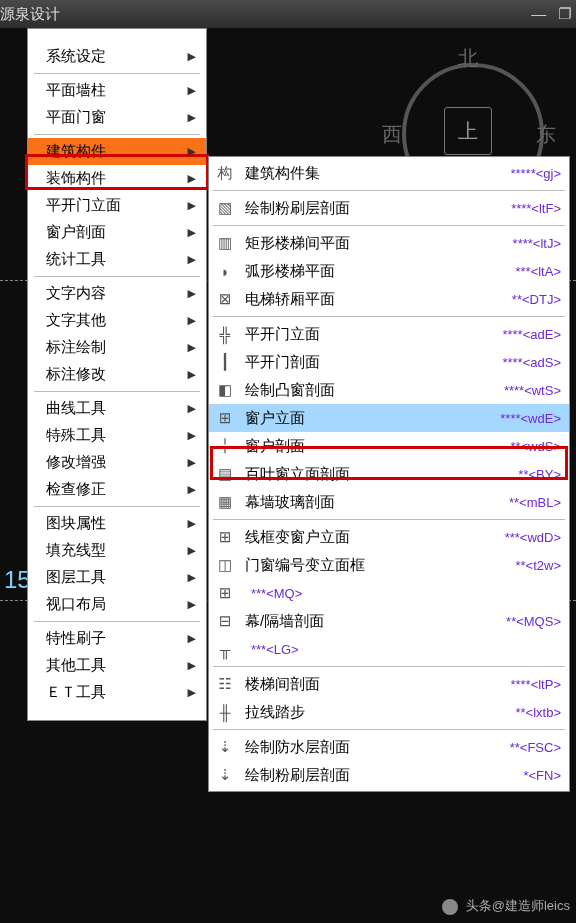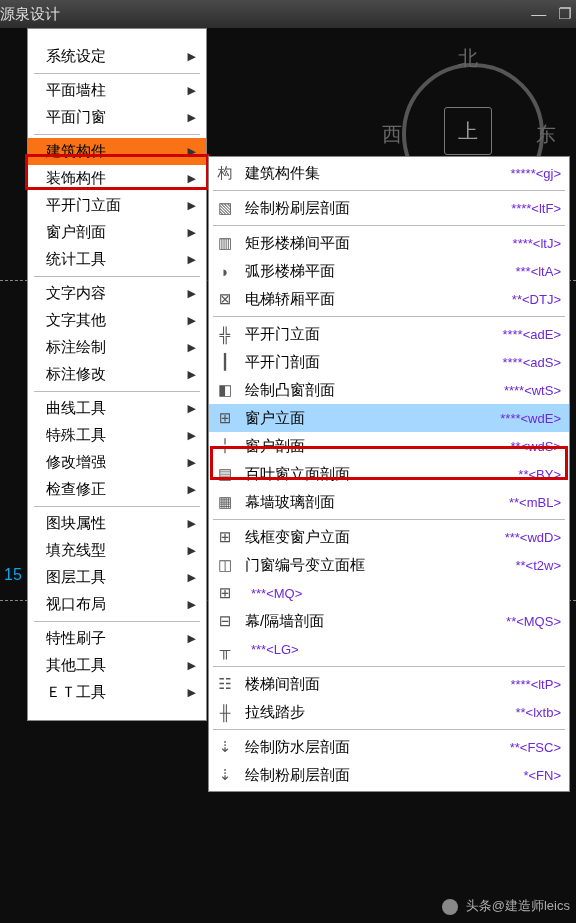--- a/index.html
+++ b/index.html
@@ -190,22 +190,22 @@
   .bg-line-h {
     position:absolute;
     left:0;
     width:576px;
     height:0;
     border-top:1px dashed #888;
     z-index:0;
   }
   .bg-num {
     position:absolute;
-    color:#0ea5e9;
-    font-size: 16px;
+    color:#7dd3fc;
+    font-size: 24px;
     z-index:0;
   }
 </style>
 </head>
 <body>
 
 <div class="title-bar">
   <span>源泉设计</span>
   <span class="controls">
     <span>—</span>

